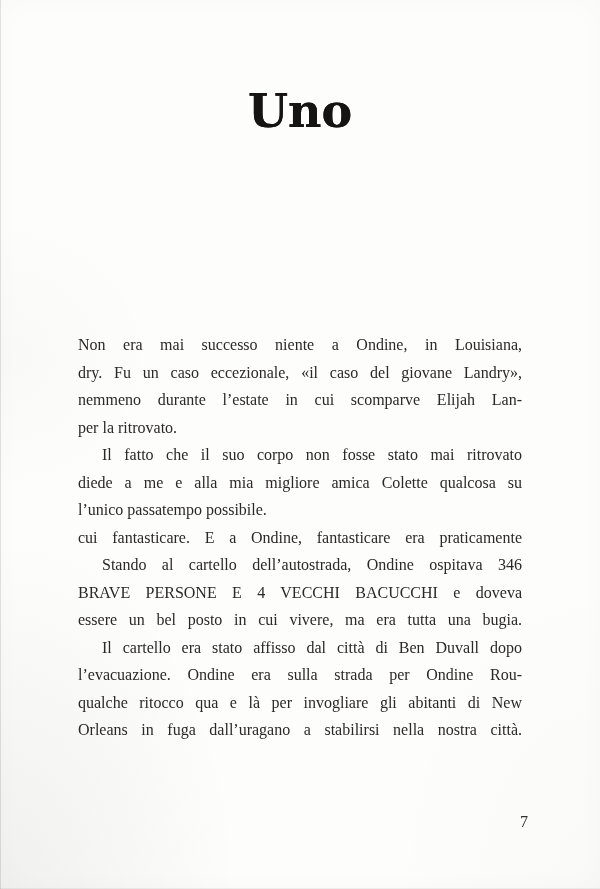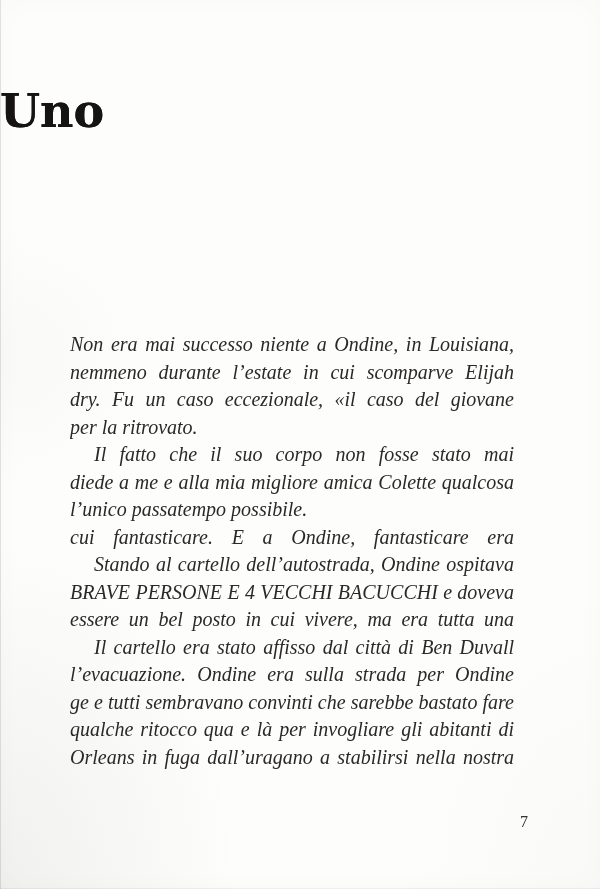--- a/index.html
+++ b/index.html
@@ -23,37 +23,36 @@
       inset 0 -1px 0 rgba(0,0,0,0.05),
       inset 0 0 30px rgba(0,0,0,0.02);
     font-family: "Liberation Serif", serif;
     color: #2b2926;
   }
   .chapter-title {
     position: absolute;
     top: 86px;
     left: 0;
     width: 100%;
-    text-align: left;
+    text-align: center;
     font-family: "DejaVu Serif", serif;
     font-weight: 700;
     font-size: 46px;
     line-height: 1.1;
     color: #161412;
     letter-spacing: 0px;
     text-shadow: 0 0 0.6px #161412;
   }
   .text-block {
     position: absolute;
     top: 331px;
-    left: 70px;
+    left: 78px;
     width: 444px;
-    font-size: 20px;
+    font-size: 16px;
     line-height: 27.5px;
-    font-style: italic;
   }
   .paragraph { margin: 0; padding: 0; }
   .body-line {
     text-align: justify;
     text-align-last: justify;
     height: 27.5px;
     overflow: hidden;
   }
   .body-line.short {
     text-align-last: left;
@@ -75,42 +74,41 @@
 <body>
 
 <div class="book-page">
 
   <div class="chapter-title">Uno</div>
 
   <div class="text-block">
 
     <div class="paragraph">
       <div class="body-line">Non era mai successo niente a Ondine, in Louisiana,</div>
+      <div class="body-line">dry. Fu un caso eccezionale, «il caso del giovane Landry»,</div>
       <div class="body-line">nemmeno durante l’estate in cui scomparve Elijah Lan-</div>
-      <div class="body-line">dry. Fu un caso eccezionale, «il caso del giovane Landry»,</div>
       <div class="body-line short">per la ritrovato.</div>
     </div>
 
     <div class="paragraph">
       <div class="body-line indent">Il fatto che il suo corpo non fosse stato mai ritrovato</div>
       <div class="body-line">diede a me e alla mia migliore amica Colette qualcosa su</div>
       <div class="body-line short">l’unico passatempo possibile.</div>
       <div class="body-line">cui fantasticare. E a Ondine, fantasticare era praticamente</div>
     </div>
 
     <div class="paragraph">
       <div class="body-line indent">Stando al cartello dell’autostrada, Ondine ospitava 346</div>
       <div class="body-line">BRAVE PERSONE E 4 VECCHI BACUCCHI e doveva</div>
       <div class="body-line">essere un bel posto in cui vivere, ma era tutta una bugia.</div>
     </div>
 
     <div class="paragraph">
       <div class="body-line indent">Il cartello era stato affisso dal città di Ben Duvall dopo</div>
       <div class="body-line">l’evacuazione. Ondine era sulla strada per Ondine Rou-</div>
-      <div class="body-line">ge e tutti sembravano convinti che sarebbe bastato fare</div>
       <div class="body-line">qualche ritocco qua e là per invogliare gli abitanti di New</div>
       <div class="body-line">Orleans in fuga dall’uragano a stabilirsi nella nostra città.</div>
     </div>
 
   </div>
 
   <div class="page-number">7</div>
 
 </div>
 

